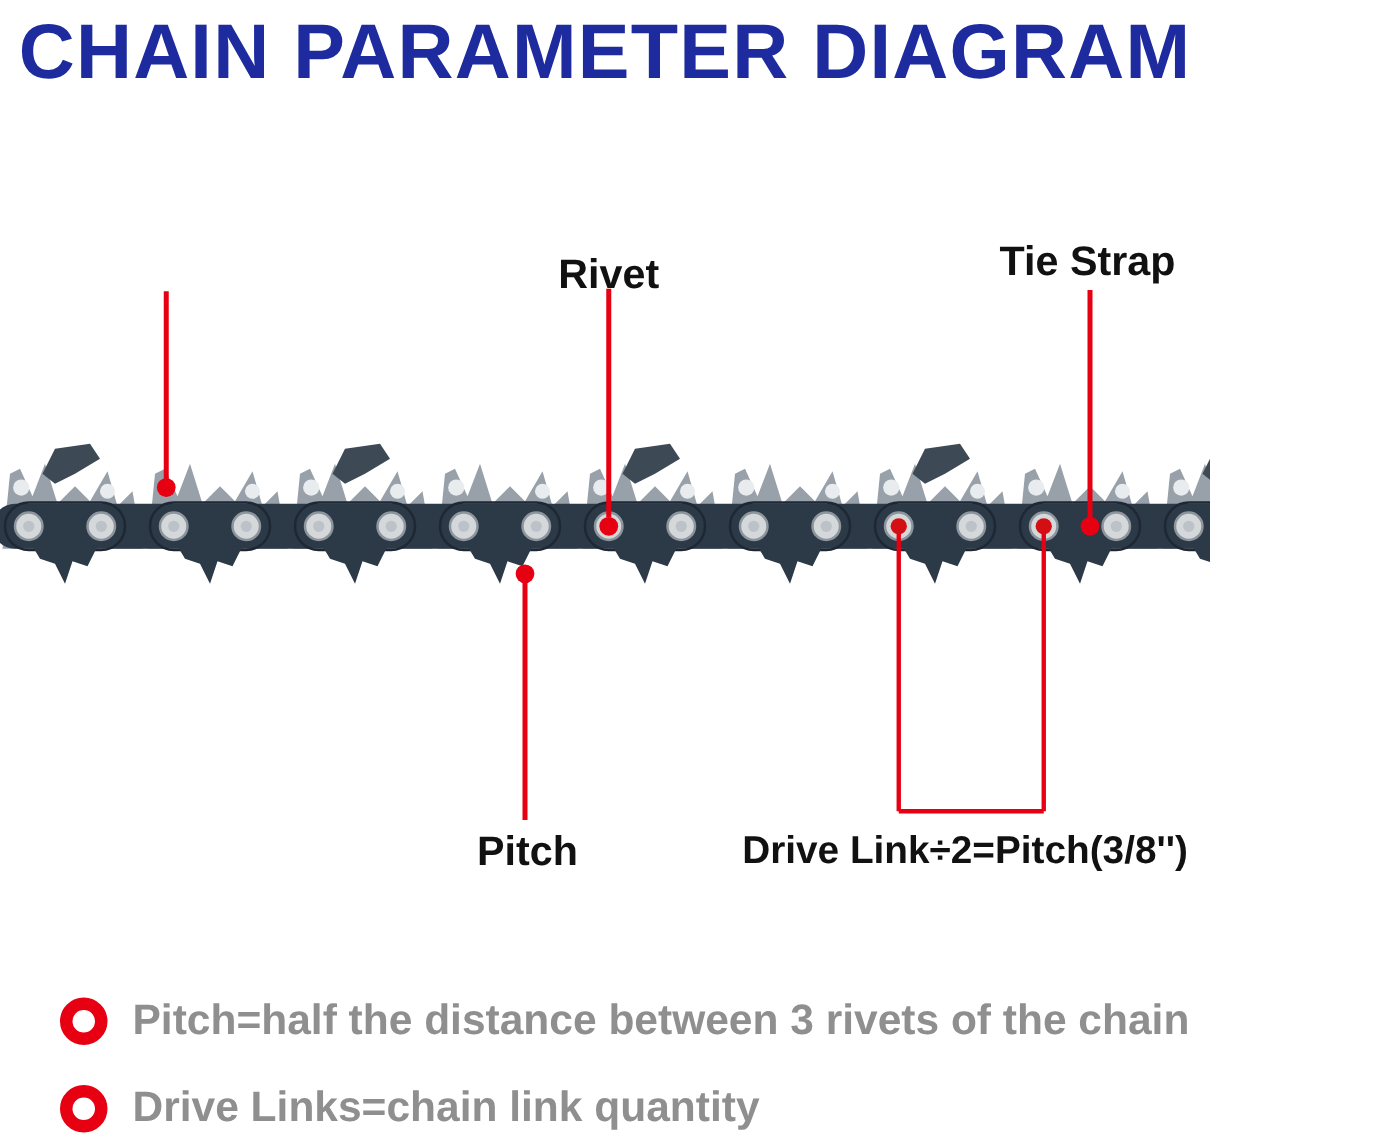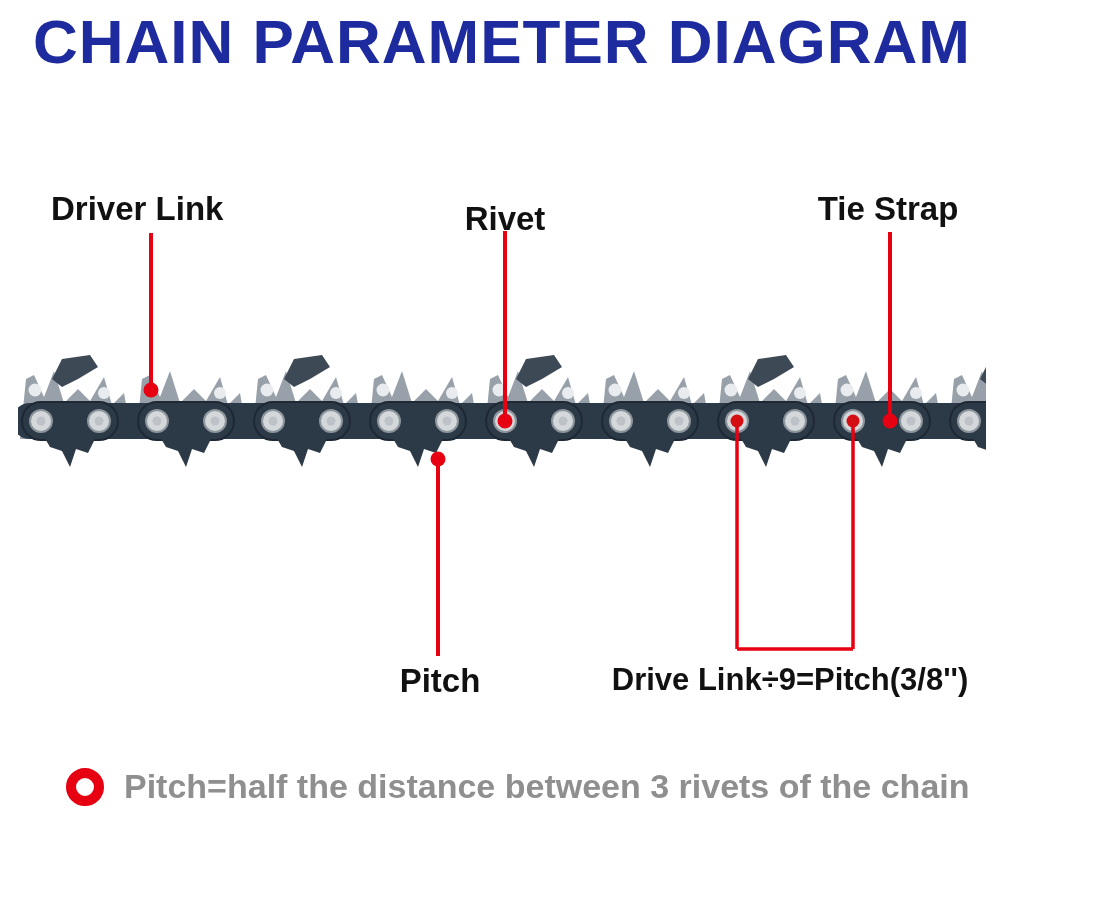--- a/index.html
+++ b/index.html
@@ -3,21 +3,20 @@
 <meta charset="utf-8">
 <style>
   html,body{margin:0;padding:0;background:#ffffff;}
   .page{
     position:relative;
     width:968px;
     height:917px;
     background:#ffffff;
     overflow:hidden;
     font-family:"Liberation Sans", sans-serif;
-    margin-left:18px;
   }
   .title{
     margin:0;
     padding-top:6px;
     text-align:center;
     font-size:62px;
     font-weight:bold;
     letter-spacing:1px;
     color:#1e2b9f;
   }
@@ -43,21 +42,21 @@
     left:0;
     top:0;
     pointer-events:none;
   }
   .note-row{
     position:absolute;
     left:48px;
     display:flex;
     align-items:center;
   }
-  .note-row-1{top:767px;}
+  .note-row-1{top:797px;}
   .note-row-2{top:867px;}
   .ring-icon{
     width:38px;
     height:38px;
     box-sizing:border-box;
     border:10px solid #e60012;
     border-radius:50%;
     flex:0 0 auto;
   }
   .note-text{
@@ -68,25 +67,24 @@
     white-space:nowrap;
   }
 </style>
 </head>
 <body>
 
 <div class="page">
 
   <h1 class="title">CHAIN PARAMETER DIAGRAM</h1>
 
-  <div class="callout-label lbl-driver">Driver Link</div>
   <div class="callout-label lbl-rivet">Rivet</div>
   <div class="callout-label lbl-tiestrap">Tie Strap</div>
   <div class="callout-label lbl-cutter">Pitch</div>
-  <div class="callout-label lbl-pitch">Drive Link÷9=Pitch(3/8'')</div>
+  <div class="callout-label lbl-pitch">Drive Link÷2=Pitch(3/8'')</div>
 
   <svg class="chain-svg" width="1100" height="170" viewBox="0 0 1100 170" aria-hidden="true">
     <defs>
       <path id="hump" d="M2 94 L8 34 L16 30 L26 52 L36 26 L46 58 L60 44 L72 56 L86 32 L94 60 L106 48 L114 94 Z"></path>
       <g id="humpgrp">
         <use href="#hump" fill="#98a1aa"></use>
         <circle cx="17" cy="45" r="6.5" fill="#e9ecee"></circle>
         <circle cx="86" cy="48" r="6" fill="#e9ecee"></circle>
         <circle cx="40" cy="62" r="2.6" fill="#5f6873"></circle>
         <circle cx="50" cy="72" r="2.6" fill="#5f6873"></circle>
@@ -211,14 +209,18 @@
       <line x1="719" y1="649" x2="835" y2="649" stroke="#e60012" stroke-width="3.5"></line>
       <circle cx="719" cy="421" r="6.5" fill="#d40f14"></circle>
       <circle cx="835" cy="421" r="6.5" fill="#d40f14"></circle>
     </g>
   </svg>
 
   <div class="note-row note-row-1">
     <span class="ring-icon"></span>
     <span class="note-text">Pitch=half the distance between 3 rivets of the chain</span>
   </div>
+  <div class="note-row note-row-2">
+    <span class="ring-icon"></span>
+    <span class="note-text">Drive Links=chain link quantity</span>
+  </div>
 
 </div>
 
 </body></html>

